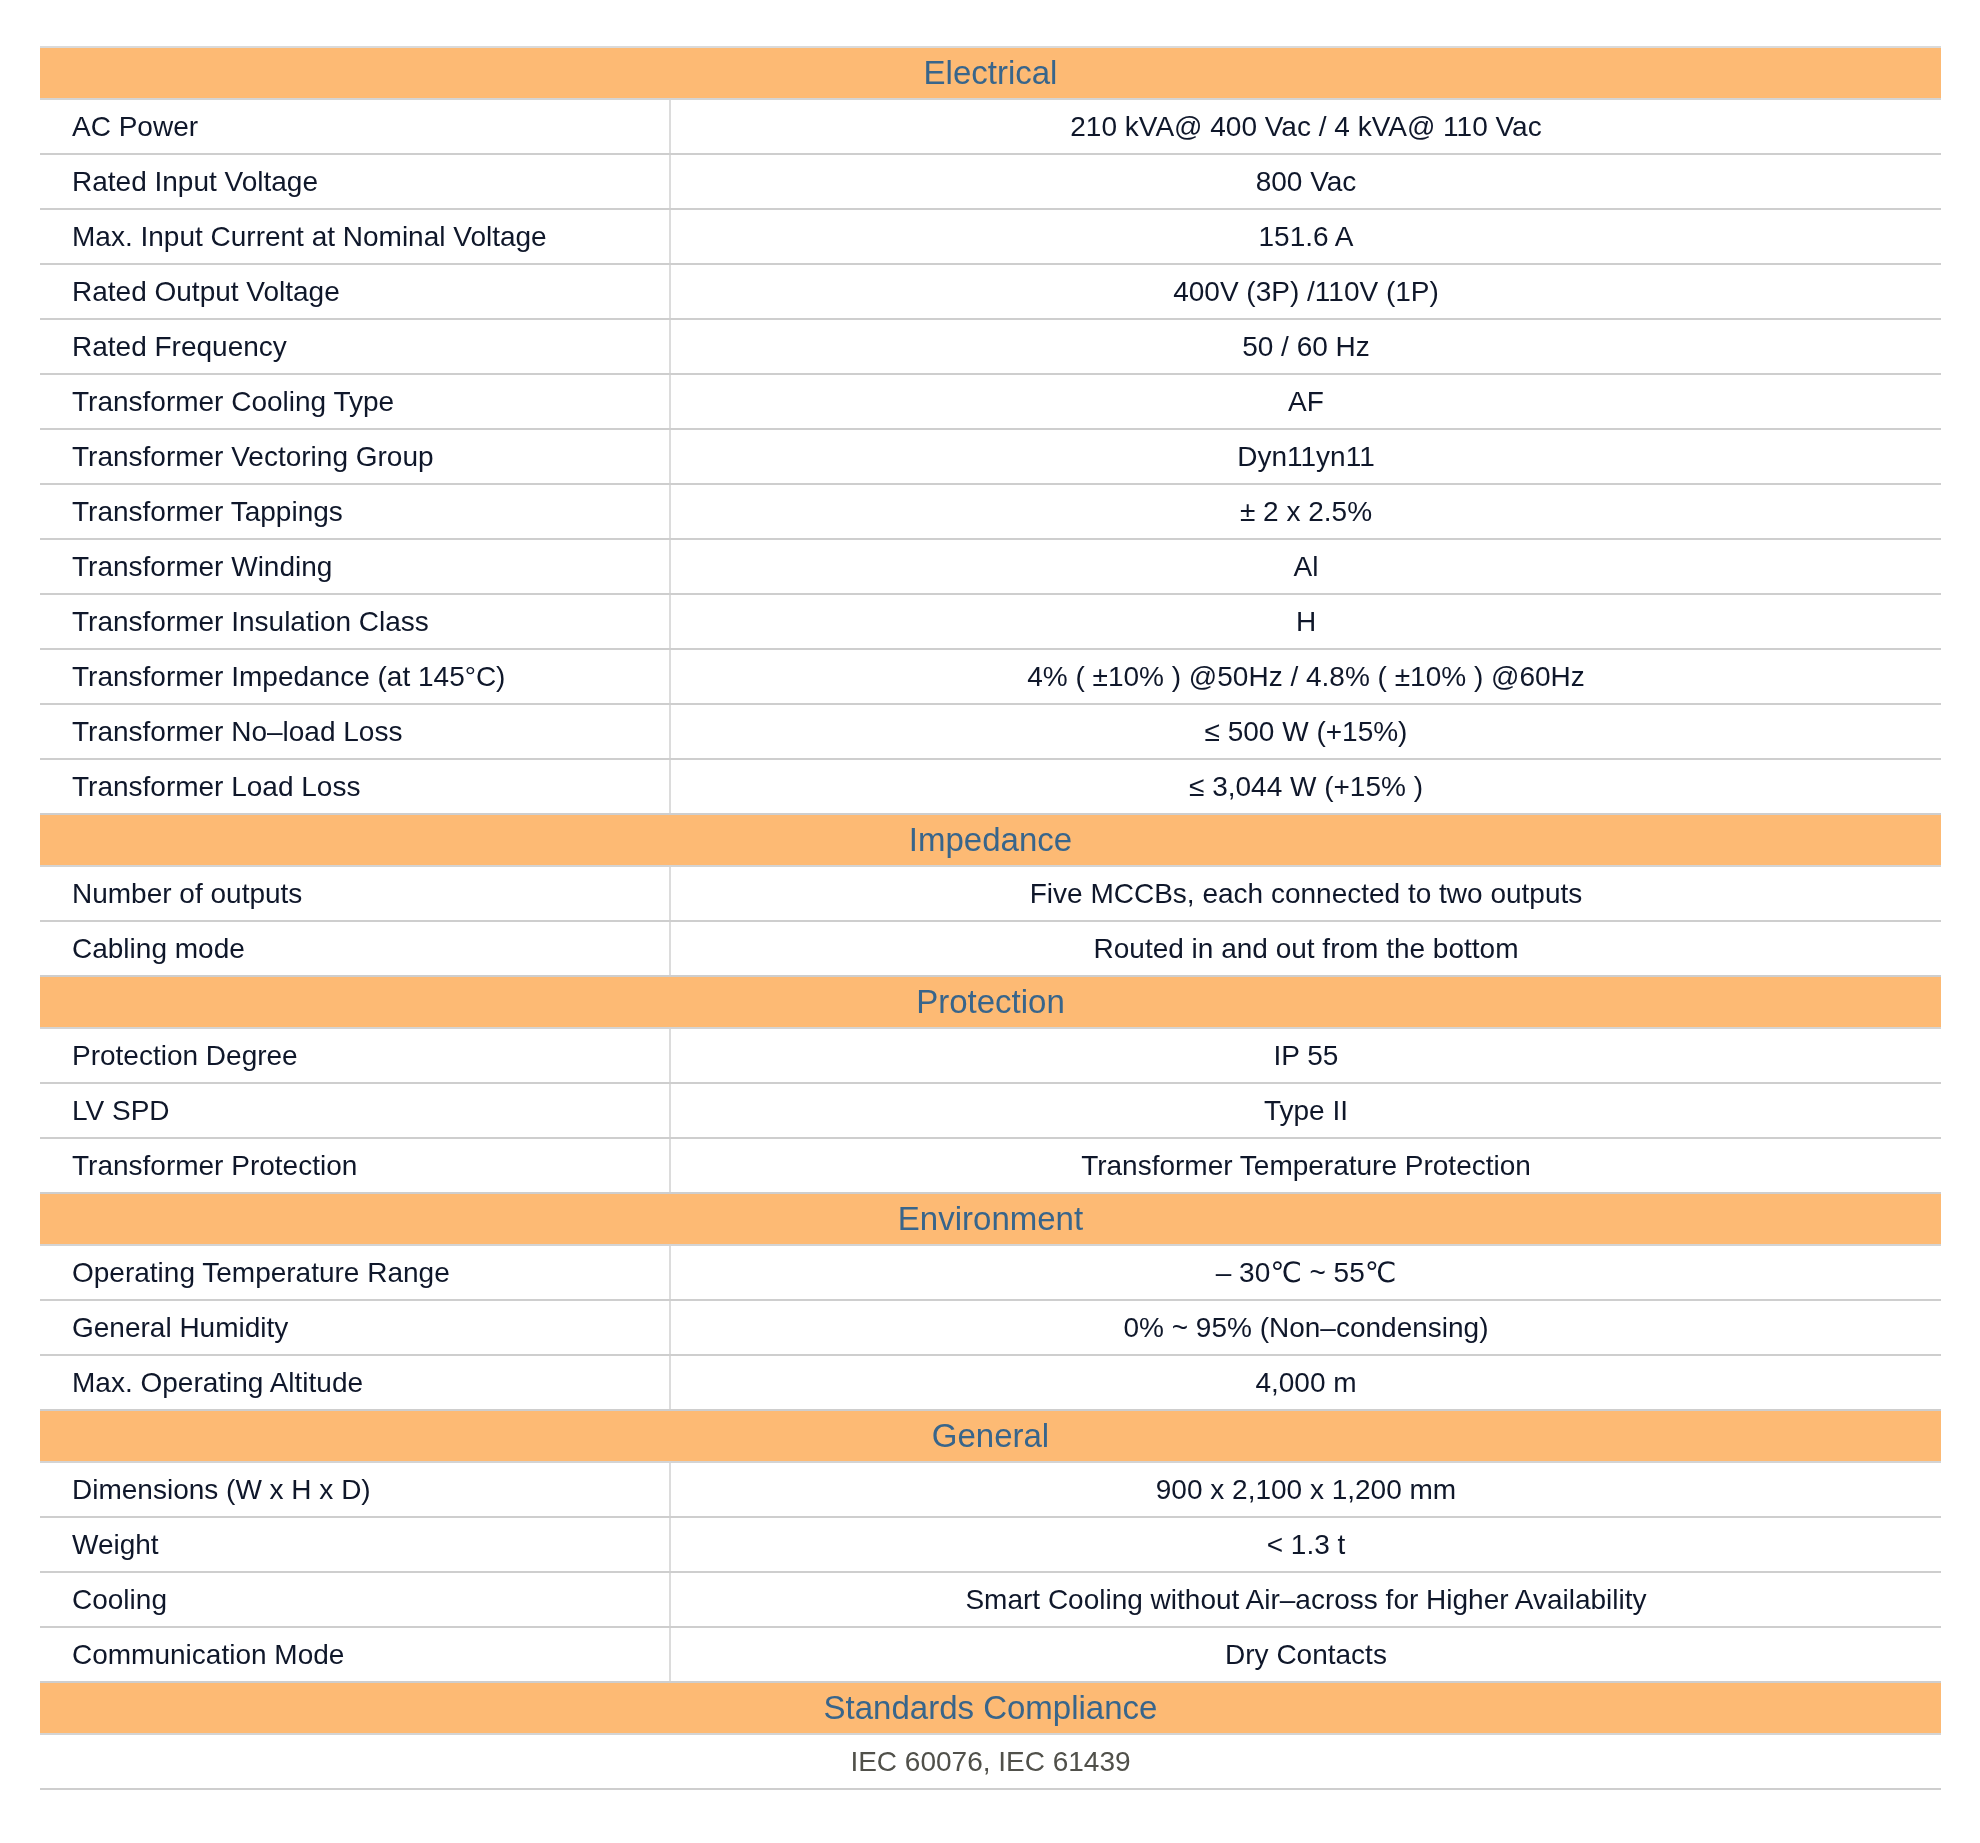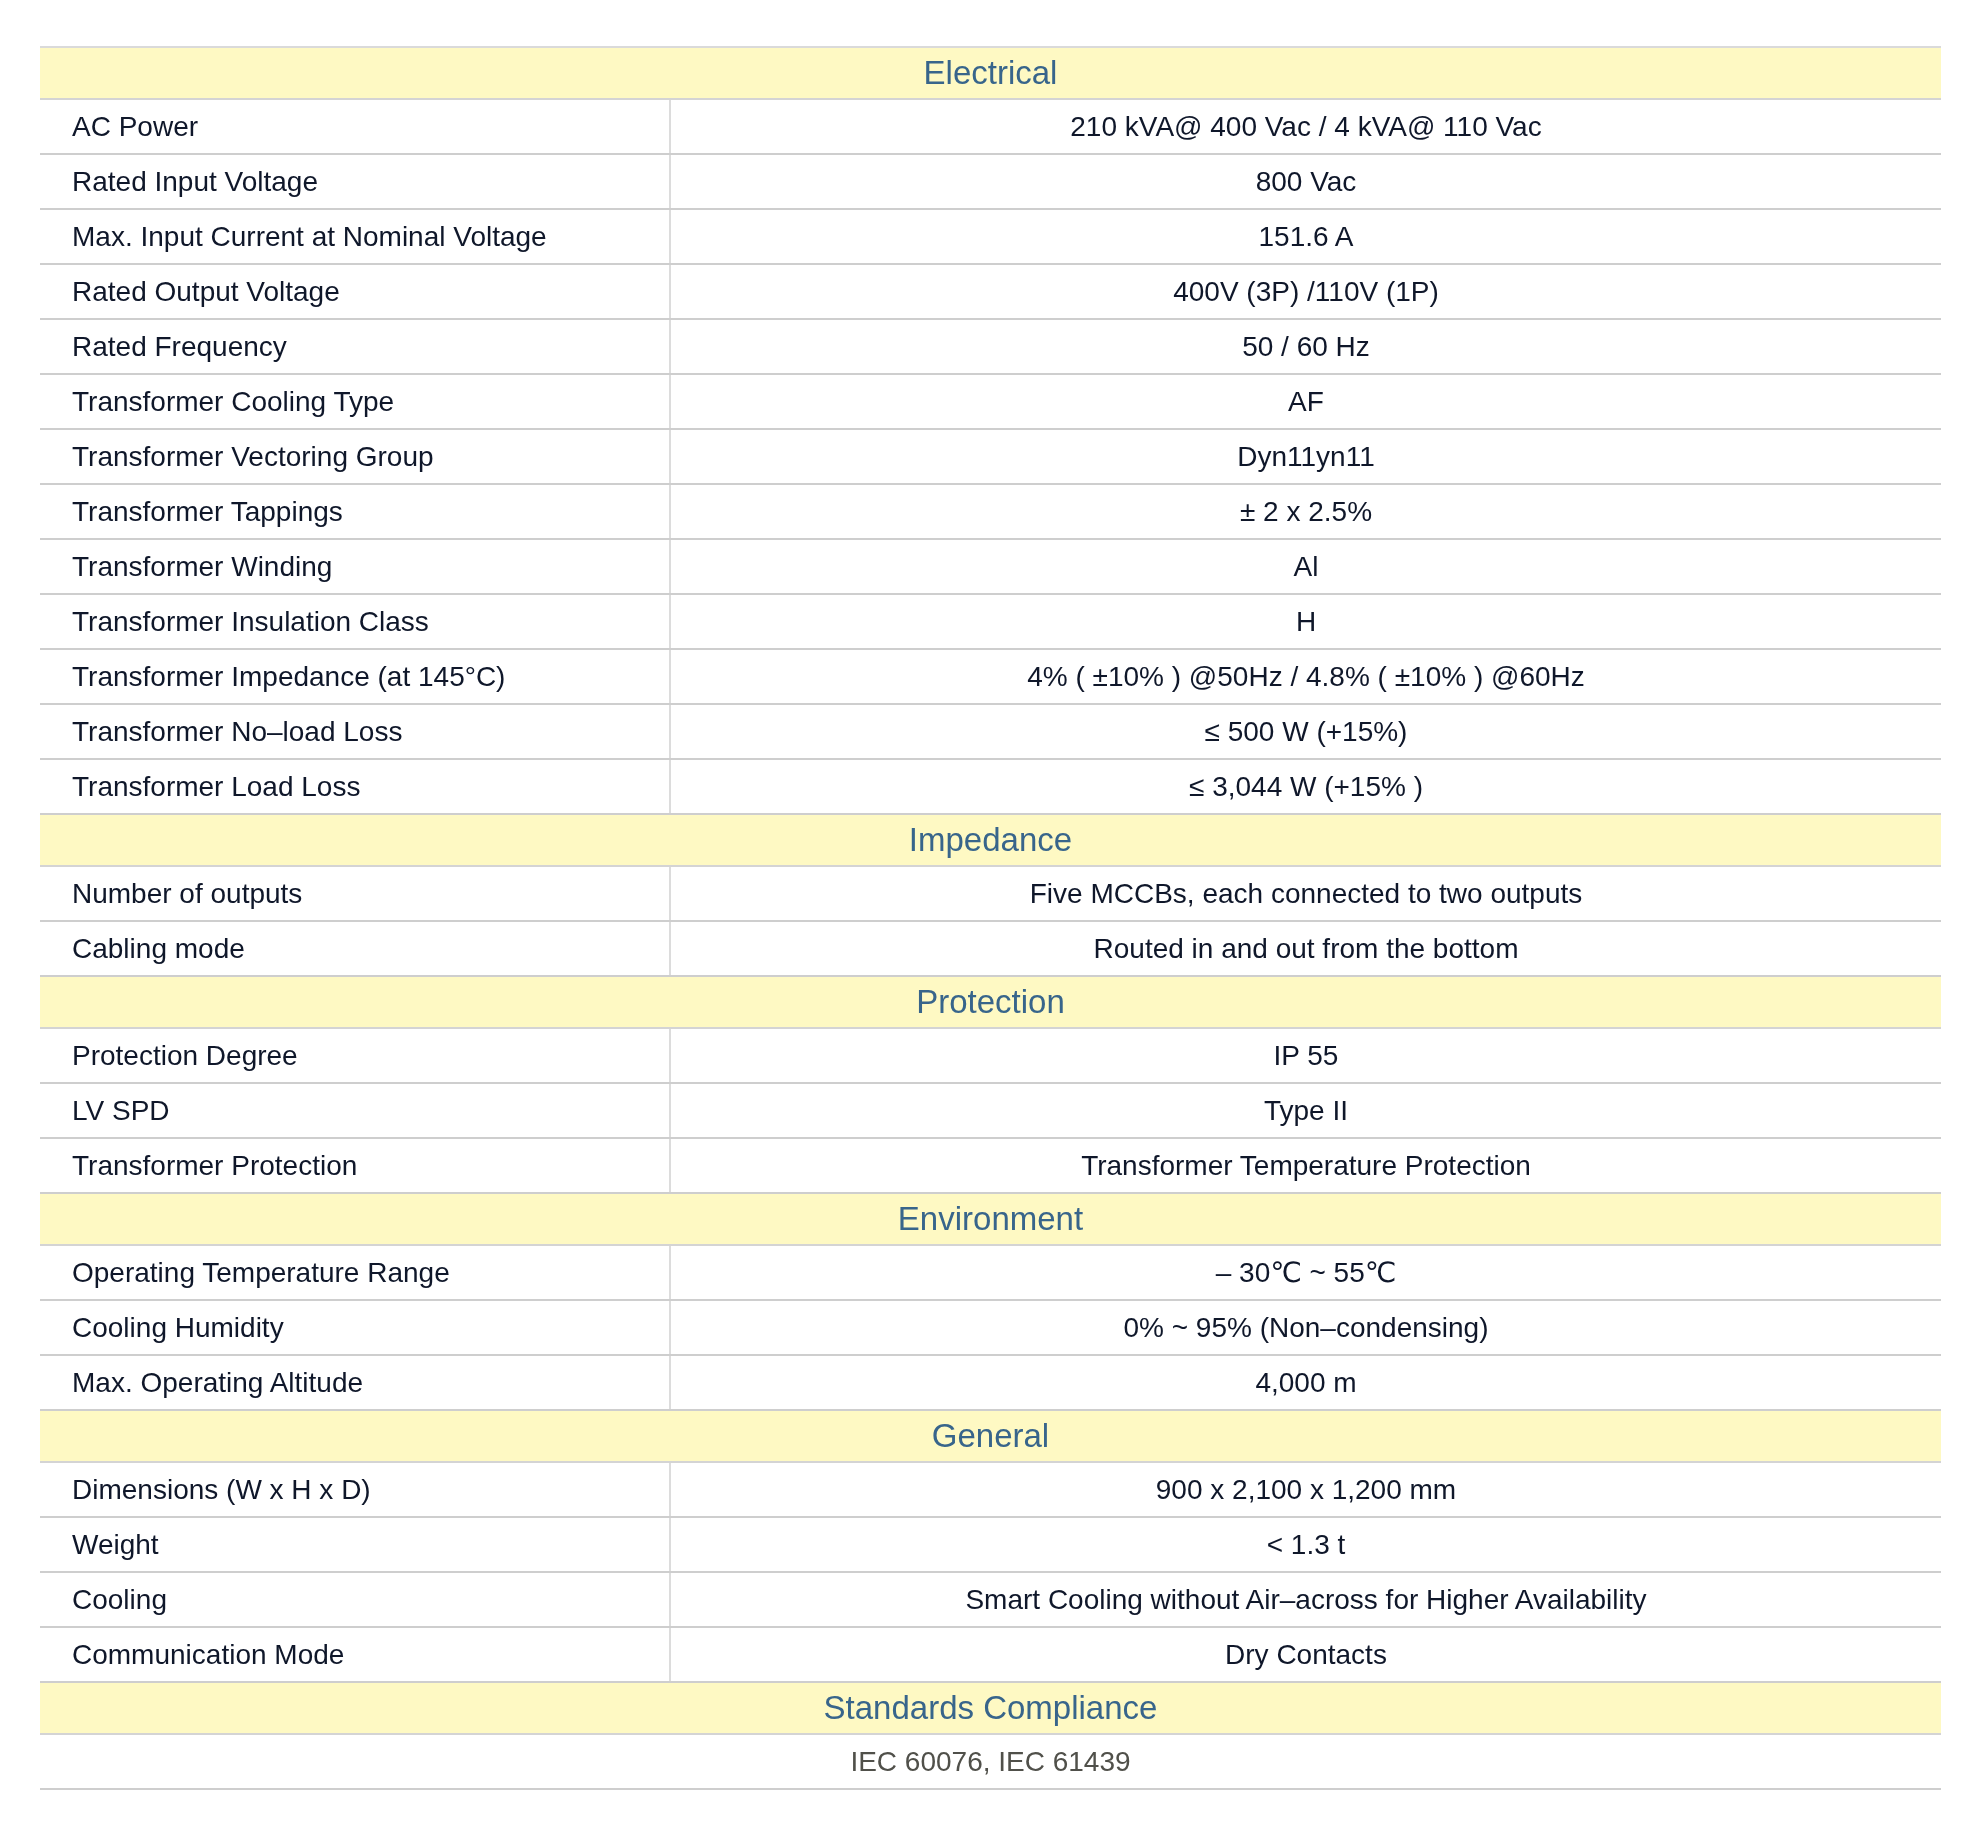--- a/index.html
+++ b/index.html
@@ -16,21 +16,21 @@
   }
   .spec-table {
     position: absolute;
     left: 40px;
     top: 46px;
     width: 1901px;
     border-top: 2px solid #dadada;
   }
   .section-header {
     height: 50px;
-    background: #fef9c3;
+    background: #fdba74;
     display: flex;
     align-items: center;
     justify-content: center;
     font-size: 33px;
     color: #38658b;
     border-bottom: 2px solid #d4d4d4;
   }
   .row {
     display: grid;
     grid-template-columns: 631px 1fr;
@@ -157,21 +157,21 @@
     </div>
 
     <div class="section-header">
       <span>Environment</span>
     </div>
     <div class="row">
       <div class="cell-label">Operating Temperature Range</div>
       <div class="cell-value">– 30℃ ~ 55℃</div>
     </div>
     <div class="row">
-      <div class="cell-label">Cooling Humidity</div>
+      <div class="cell-label">General Humidity</div>
       <div class="cell-value">0% ~ 95% (Non–condensing)</div>
     </div>
     <div class="row">
       <div class="cell-label">Max. Operating Altitude</div>
       <div class="cell-value">4,000 m</div>
     </div>
 
     <div class="section-header">
       <span>General</span>
     </div>

